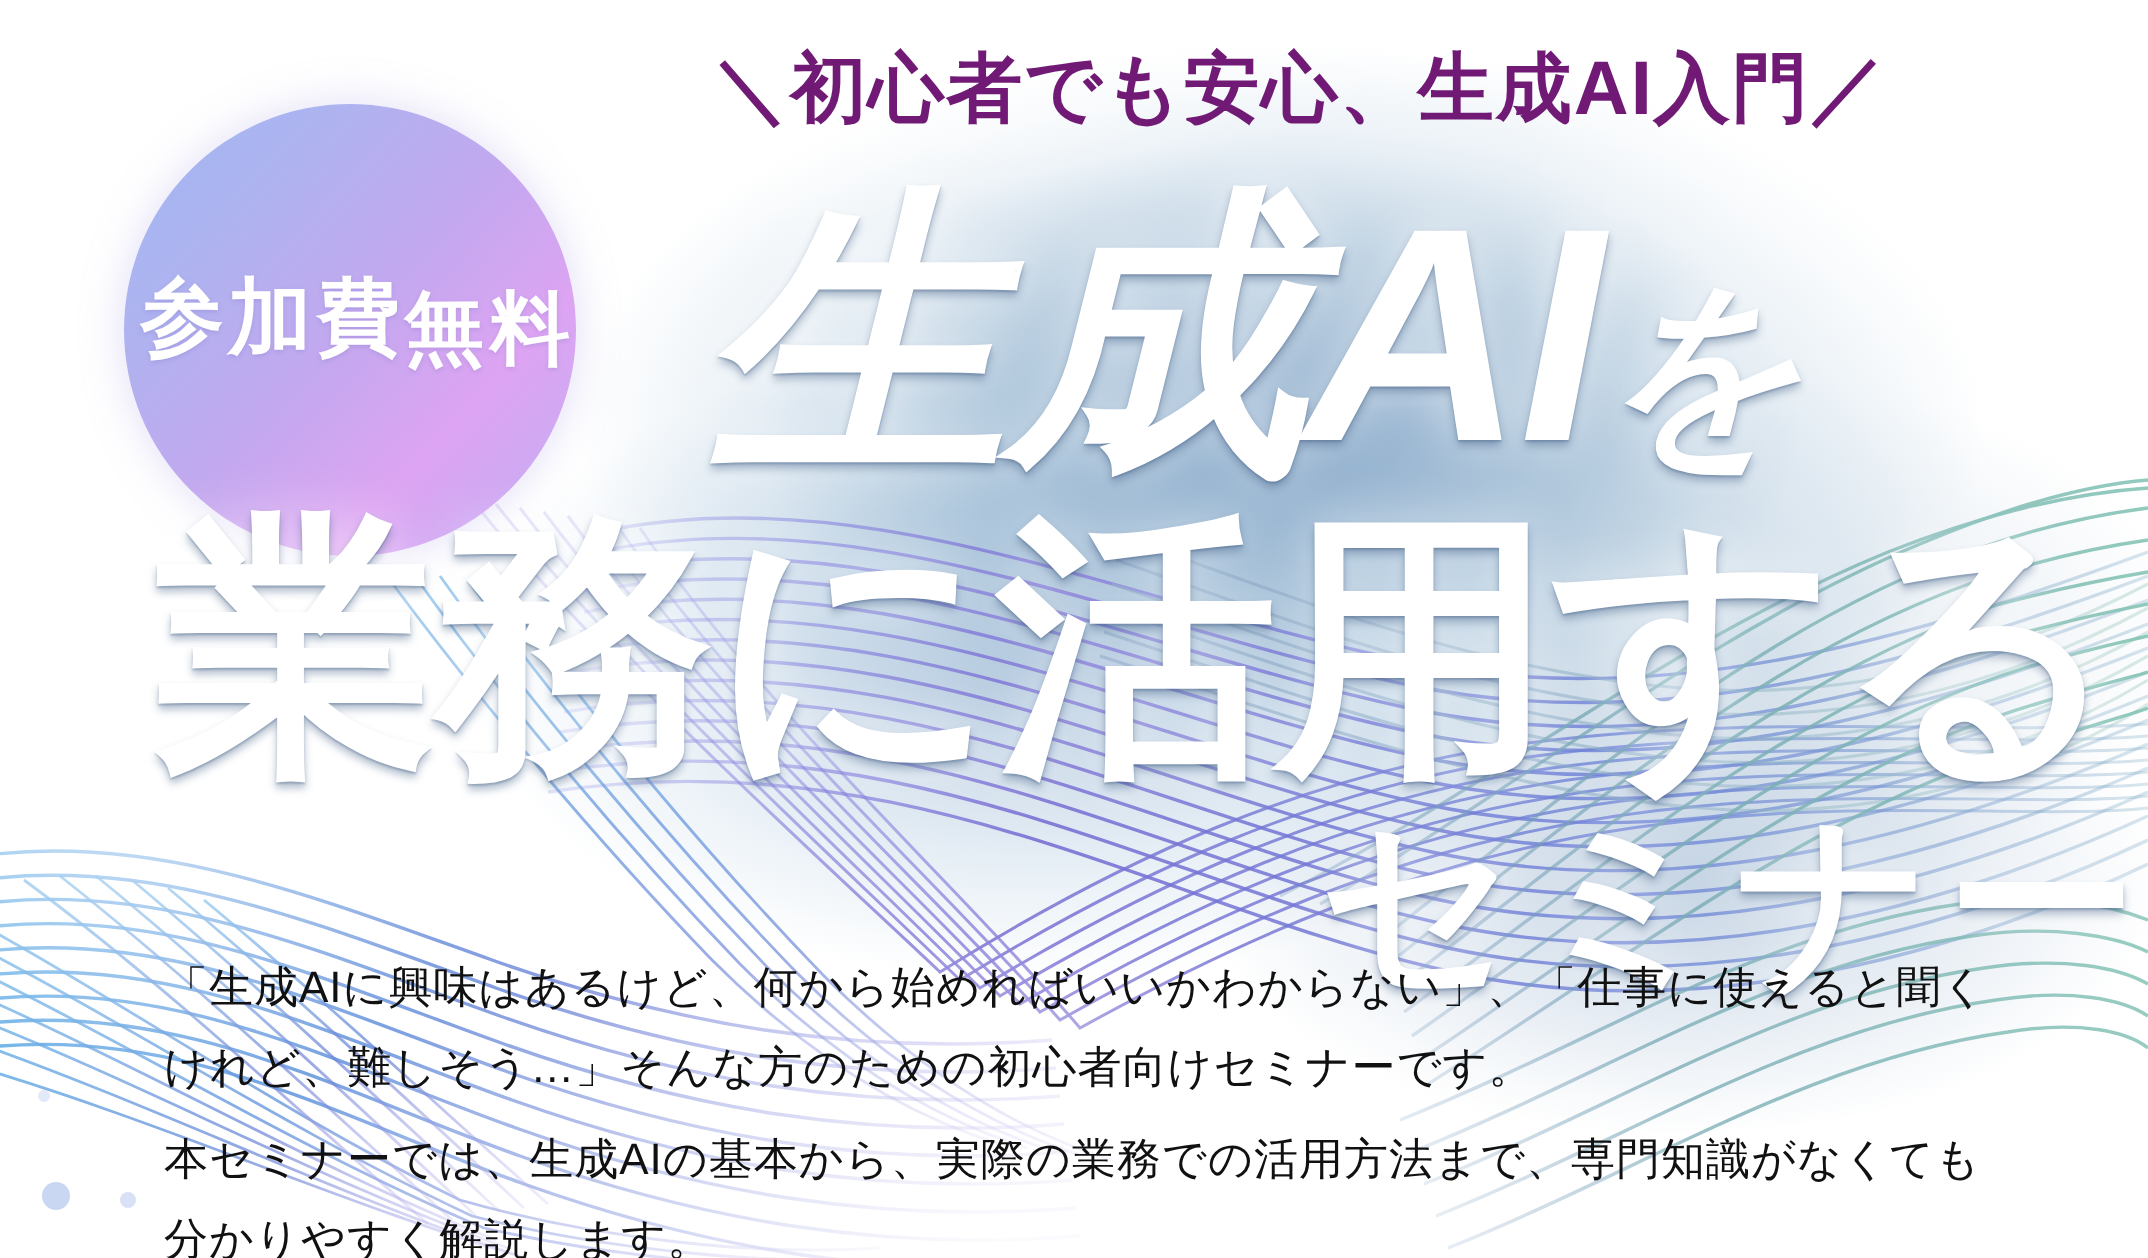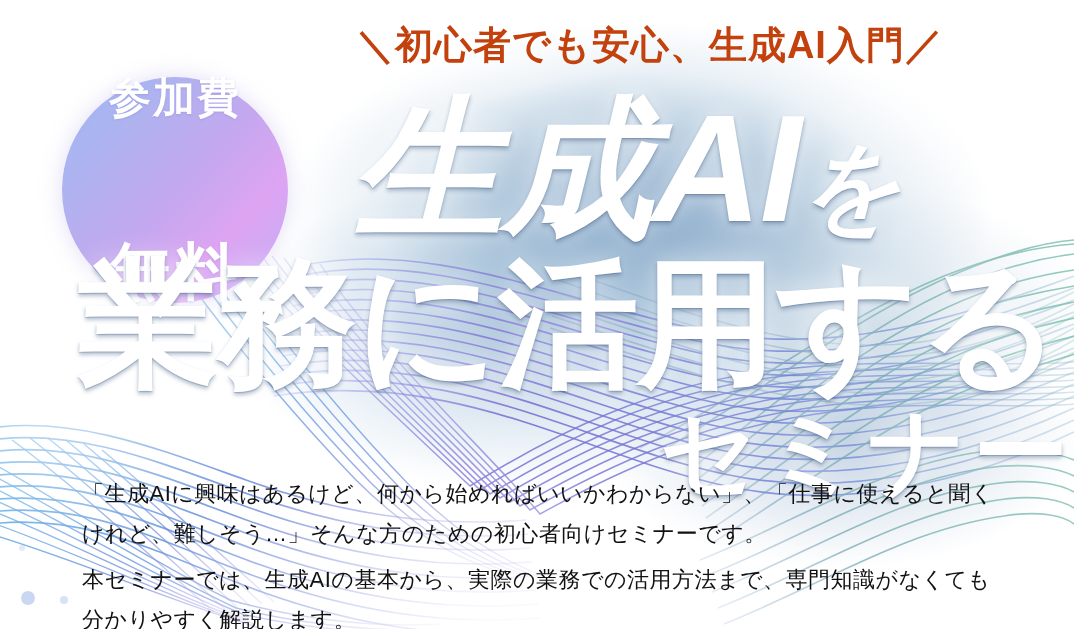--- a/index.html
+++ b/index.html
@@ -27,37 +27,37 @@
     background:
       radial-gradient(ellipse 520px 150px at 300px -10px, rgba(255,255,255,0.97) 0%, rgba(255,255,255,0.5) 55%, rgba(255,255,255,0) 85%),
       radial-gradient(ellipse 380px 200px at 1040px 60px, rgba(255,255,255,0.98) 0%, rgba(255,255,255,0) 75%),
       radial-gradient(ellipse 260px 300px at 60px 330px, rgba(255,255,255,0.95) 0%, rgba(255,255,255,0) 78%),
       radial-gradient(ellipse 500px 190px at 500px 620px, rgba(255,255,255,0.92) 0%, rgba(255,255,255,0) 80%);
   }
   #wave-svg{position:absolute;inset:0;width:1074px;height:629px;}
 
   
   #badge{
-    position:absolute;left:62px;top:77px;width:226px;height:226px;border-radius:50%;
+    position:absolute;left:62px;top:52px;width:226px;height:226px;border-radius:50%;
     background:linear-gradient(133deg,#9fb6f3 0%,#acb4f0 22%,#c3a8ef 50%,#dda4f2 72%,#cfa9f3 86%,#b4aef2 100%);
-    display:flex;flex-direction:column;align-items:center;justify-content:space-between;
+    display:flex;flex-direction:row;align-items:center;justify-content:flex-end;
     box-shadow:0 0 22px rgba(170,160,230,0.35);
   }
   .badge-line{
     color:#ffffff;font-weight:bold;text-align:center;letter-spacing:2px;
     line-height:1;white-space:nowrap;
     text-shadow:0 1px 2px rgba(120,110,190,0.25);
   }
   #badge-line1{font-size:42px;margin-bottom:12px;}
-  #badge-line2{font-size:62px;letter-spacing:3px;}
+  #badge-line2{font-size:40px;letter-spacing:3px;}
 
   
   #tagline{
     position:absolute;left:340px;top:26px;width:620px;
-    text-align:center;color:#c2410c;font-weight:bold;font-size:38px;
+    text-align:center;color:#701a75;font-weight:bold;font-size:38px;
     letter-spacing:1px;white-space:nowrap;line-height:1.05;
   }
 
   
   #headline{
     position:absolute;left:0;top:92px;width:1074px;
     pointer-events:none;
   }
   .hl-line{
     color:#ffffff;font-weight:bold;white-space:nowrap;line-height:1;

